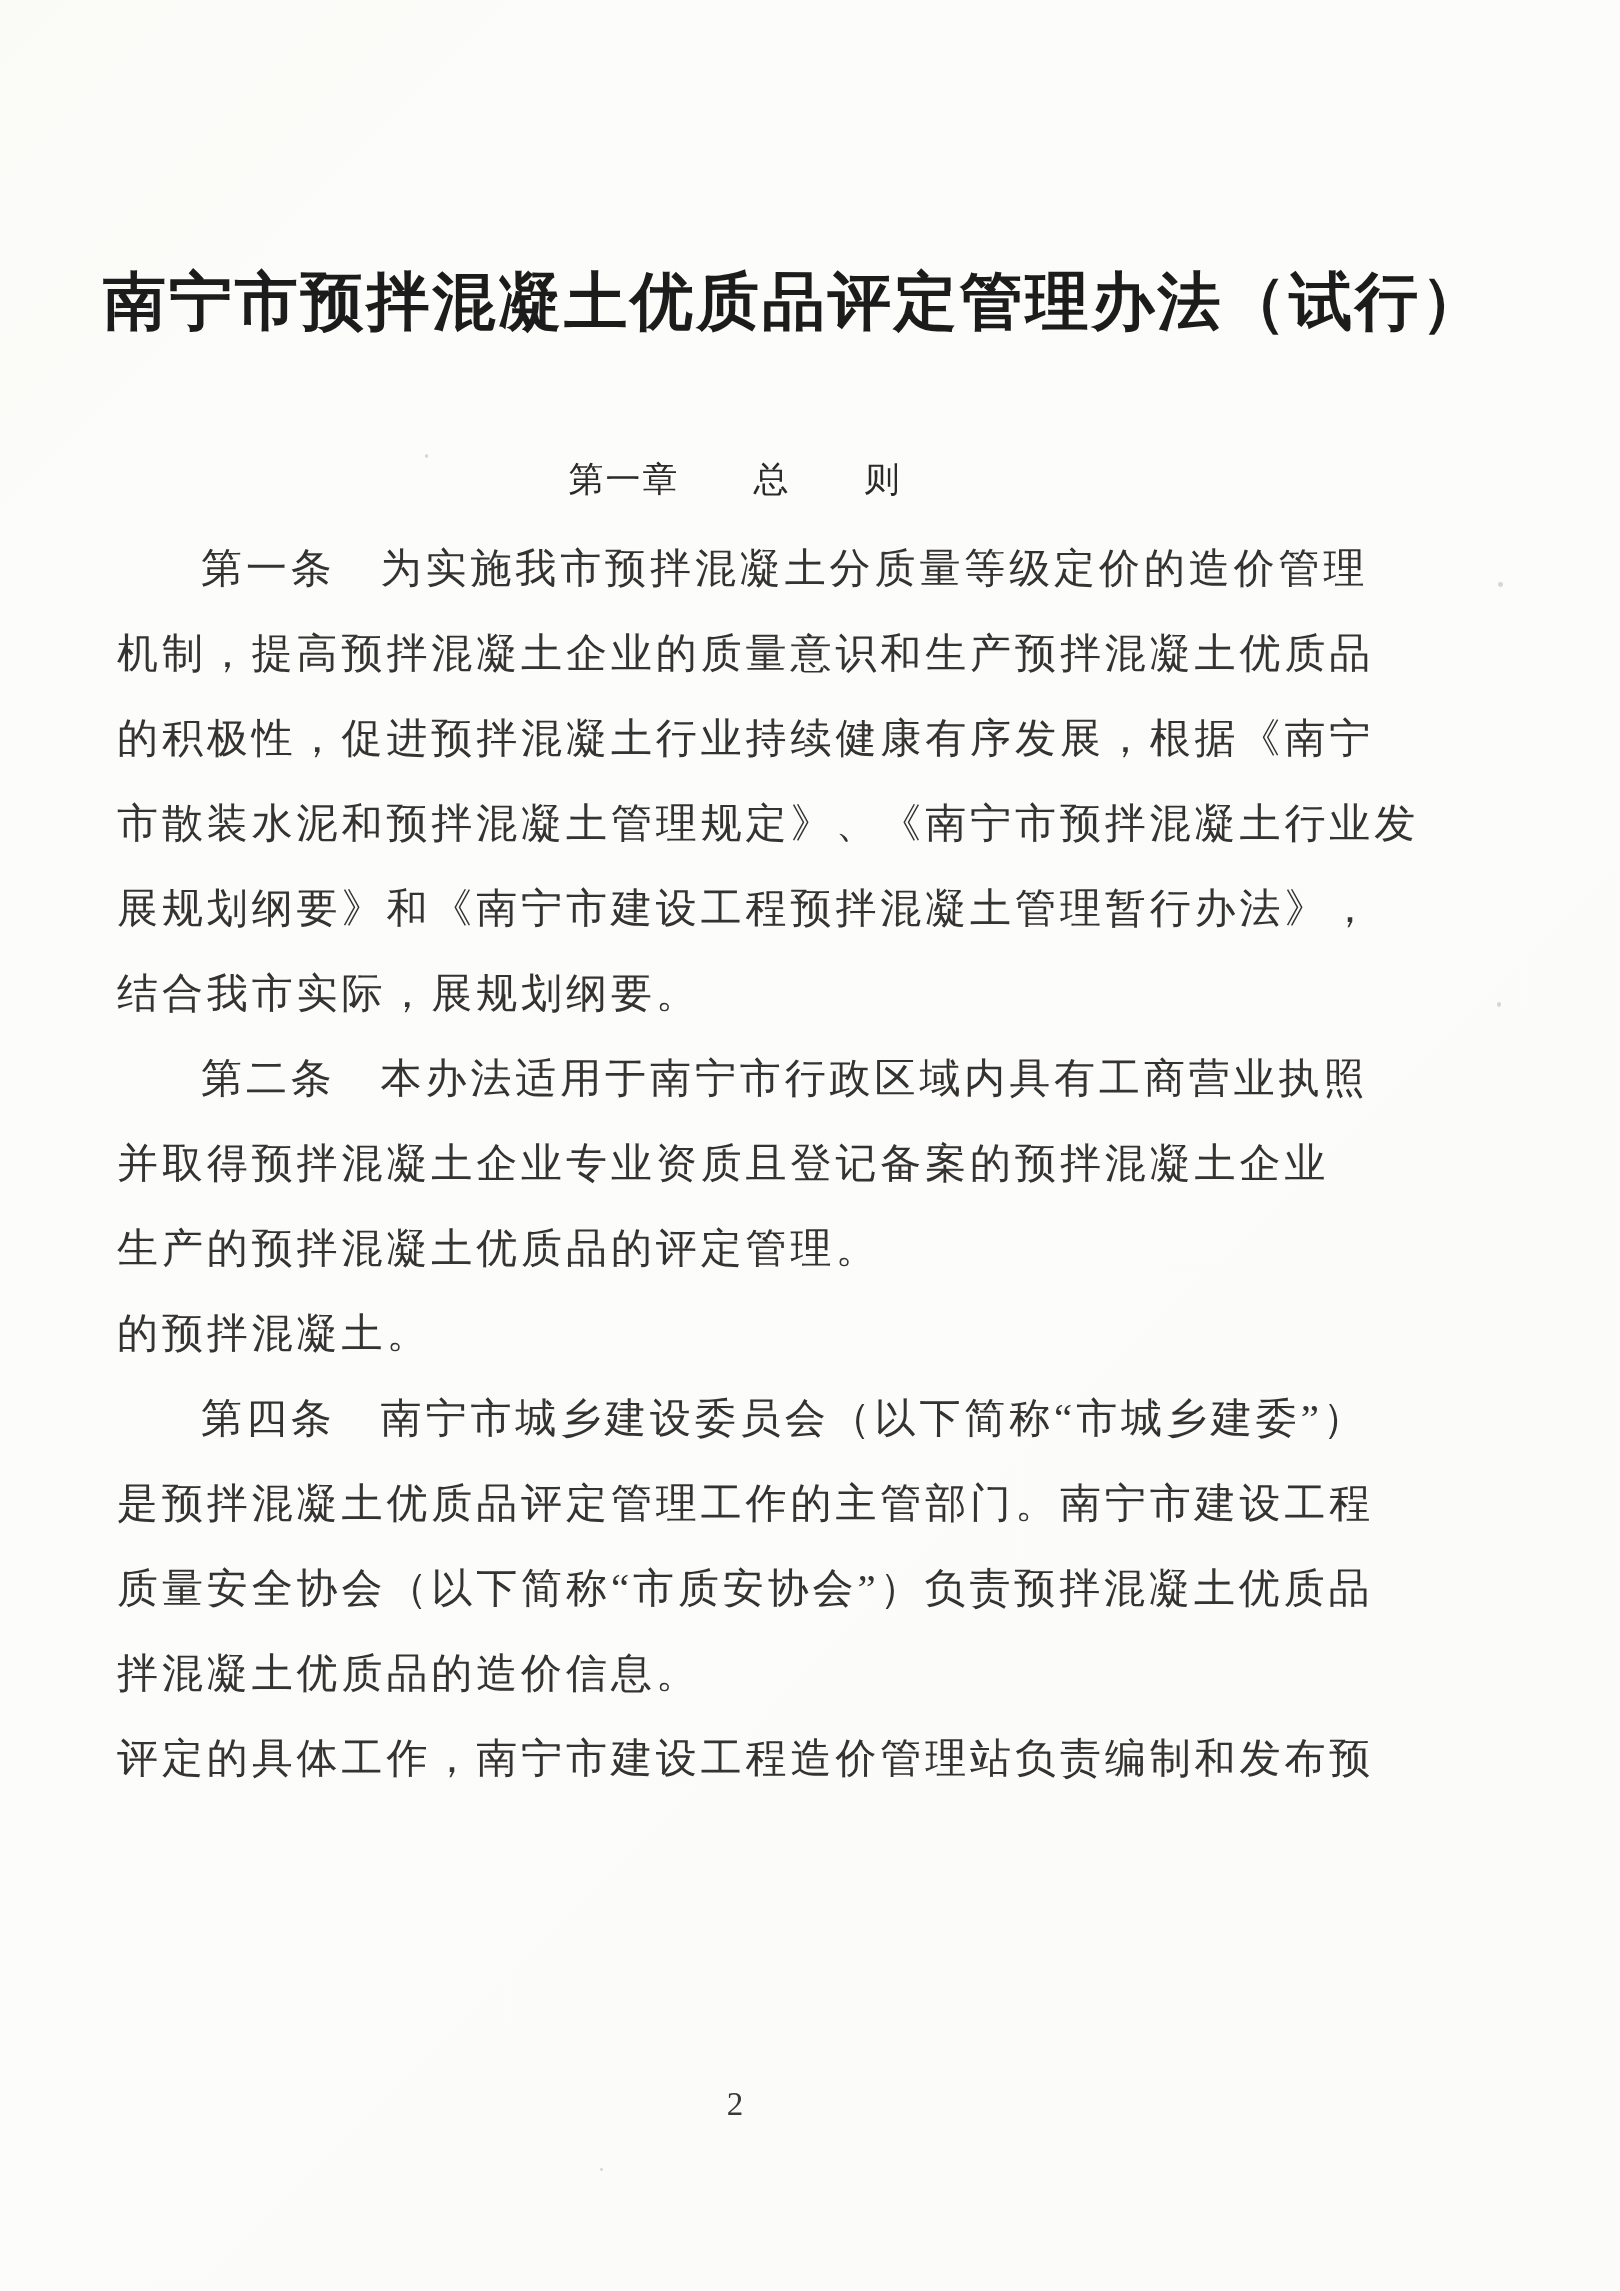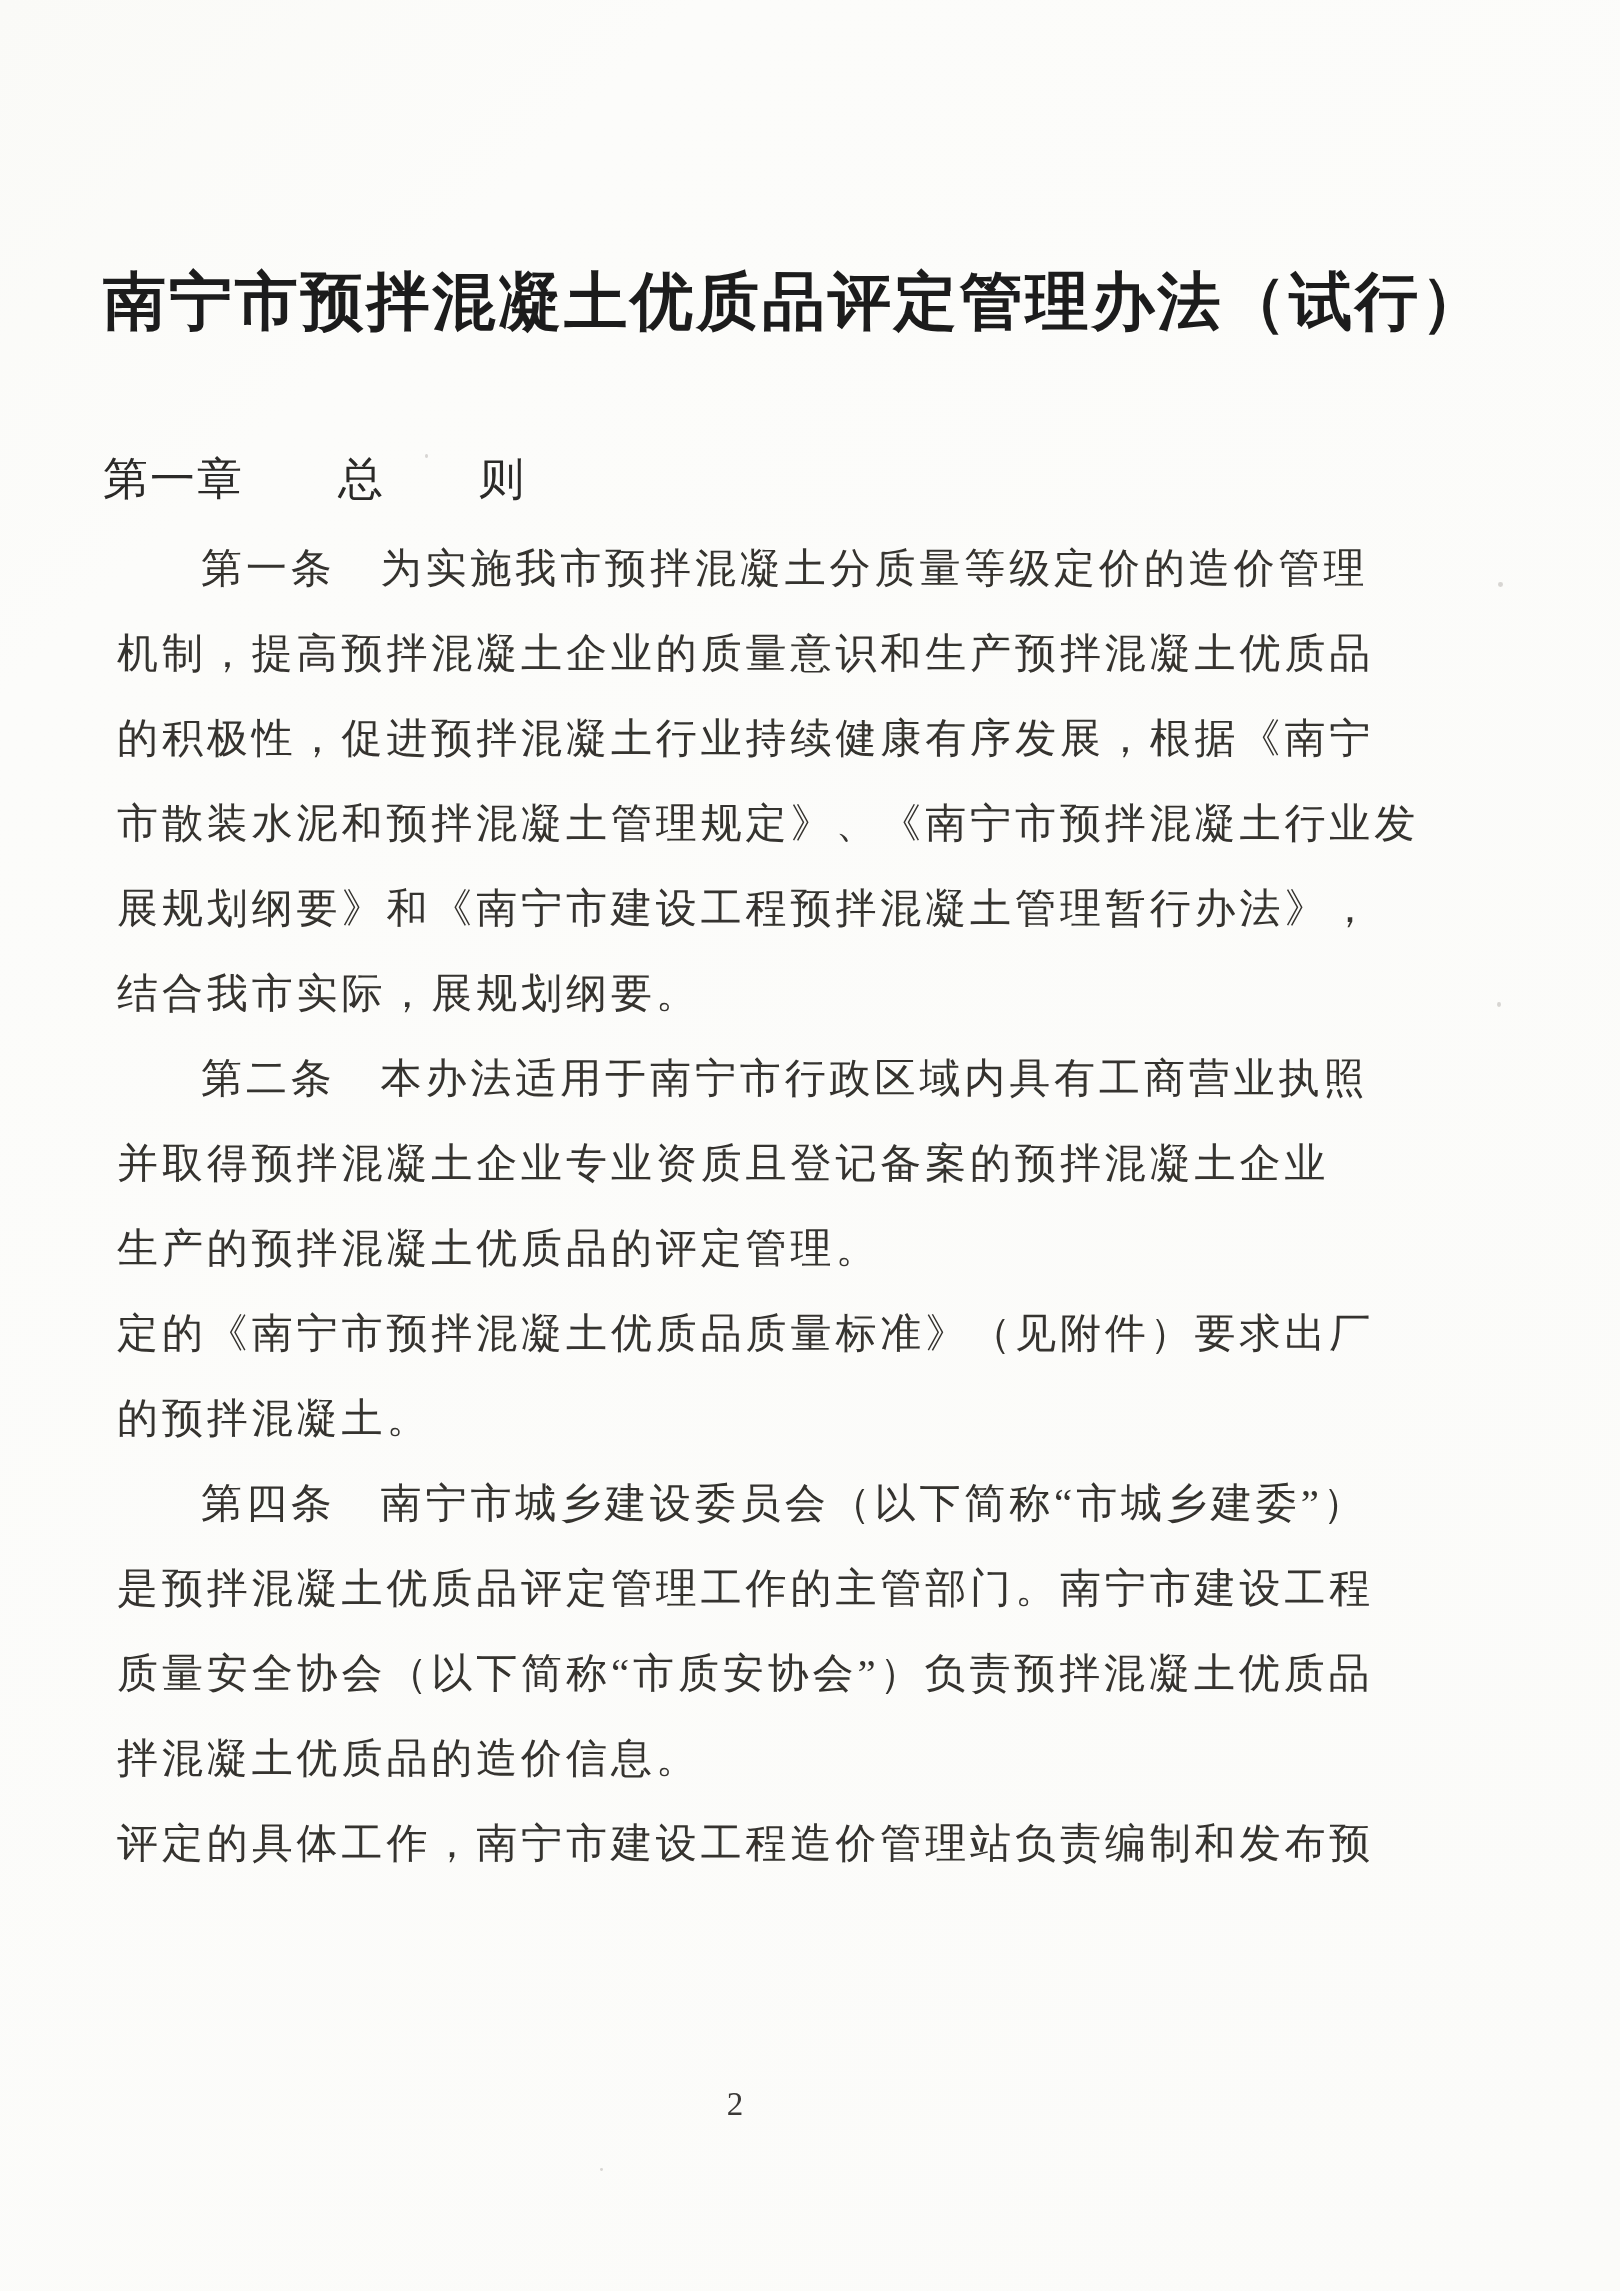--- a/index.html
+++ b/index.html
@@ -32,21 +32,22 @@
     color: #1c1c1c;
     white-space: nowrap;
   }
   .chapter-heading {
     position: absolute;
     top: 451px;
     left: 103px;
     width: 1264px;
     height: 57px;
     line-height: 57px;
-    font-size: 45px;
+    text-align: center;
+    font-size: 35px;
     letter-spacing: 2px;
     color: #2b2a28;
     white-space: nowrap;
   }
   .body-text {
     position: absolute;
     top: 526px;
     left: 103px;
     width: 1284px;
   }
@@ -94,21 +95,20 @@
   <div class="body-text">
     <div class="line indent">第一条　为实施我市预拌混凝土分质量等级定价的造价管理</div>
     <div class="line">机制，提高预拌混凝土企业的质量意识和生产预拌混凝土优质品</div>
     <div class="line">的积极性，促进预拌混凝土行业持续健康有序发展，根据《南宁</div>
     <div class="line">市散装水泥和预拌混凝土管理规定》、《南宁市预拌混凝土行业发</div>
     <div class="line">展规划纲要》和《南宁市建设工程预拌混凝土管理暂行办法》，</div>
     <div class="line">结合我市实际，展规划纲要。</div>
     <div class="line indent">第二条　本办法适用于南宁市行政区域内具有工商营业执照</div>
     <div class="line">并取得预拌混凝土企业专业资质且登记备案的预拌混凝土企业</div>
     <div class="line">生产的预拌混凝土优质品的评定管理。</div>
-    <div class="line">定的《南宁市预拌混凝土优质品质量标准》（见附件）要求出厂</div>
     <div class="line">的预拌混凝土。</div>
     <div class="line indent">第四条　南宁市城乡建设委员会（以下简称“市城乡建委”）</div>
     <div class="line">是预拌混凝土优质品评定管理工作的主管部门。南宁市建设工程</div>
     <div class="line">质量安全协会（以下简称“市质安协会”）负责预拌混凝土优质品</div>
     <div class="line">拌混凝土优质品的造价信息。</div>
     <div class="line">评定的具体工作，南宁市建设工程造价管理站负责编制和发布预</div>
   </div>
 
   <div class="page-number">2</div>
 

